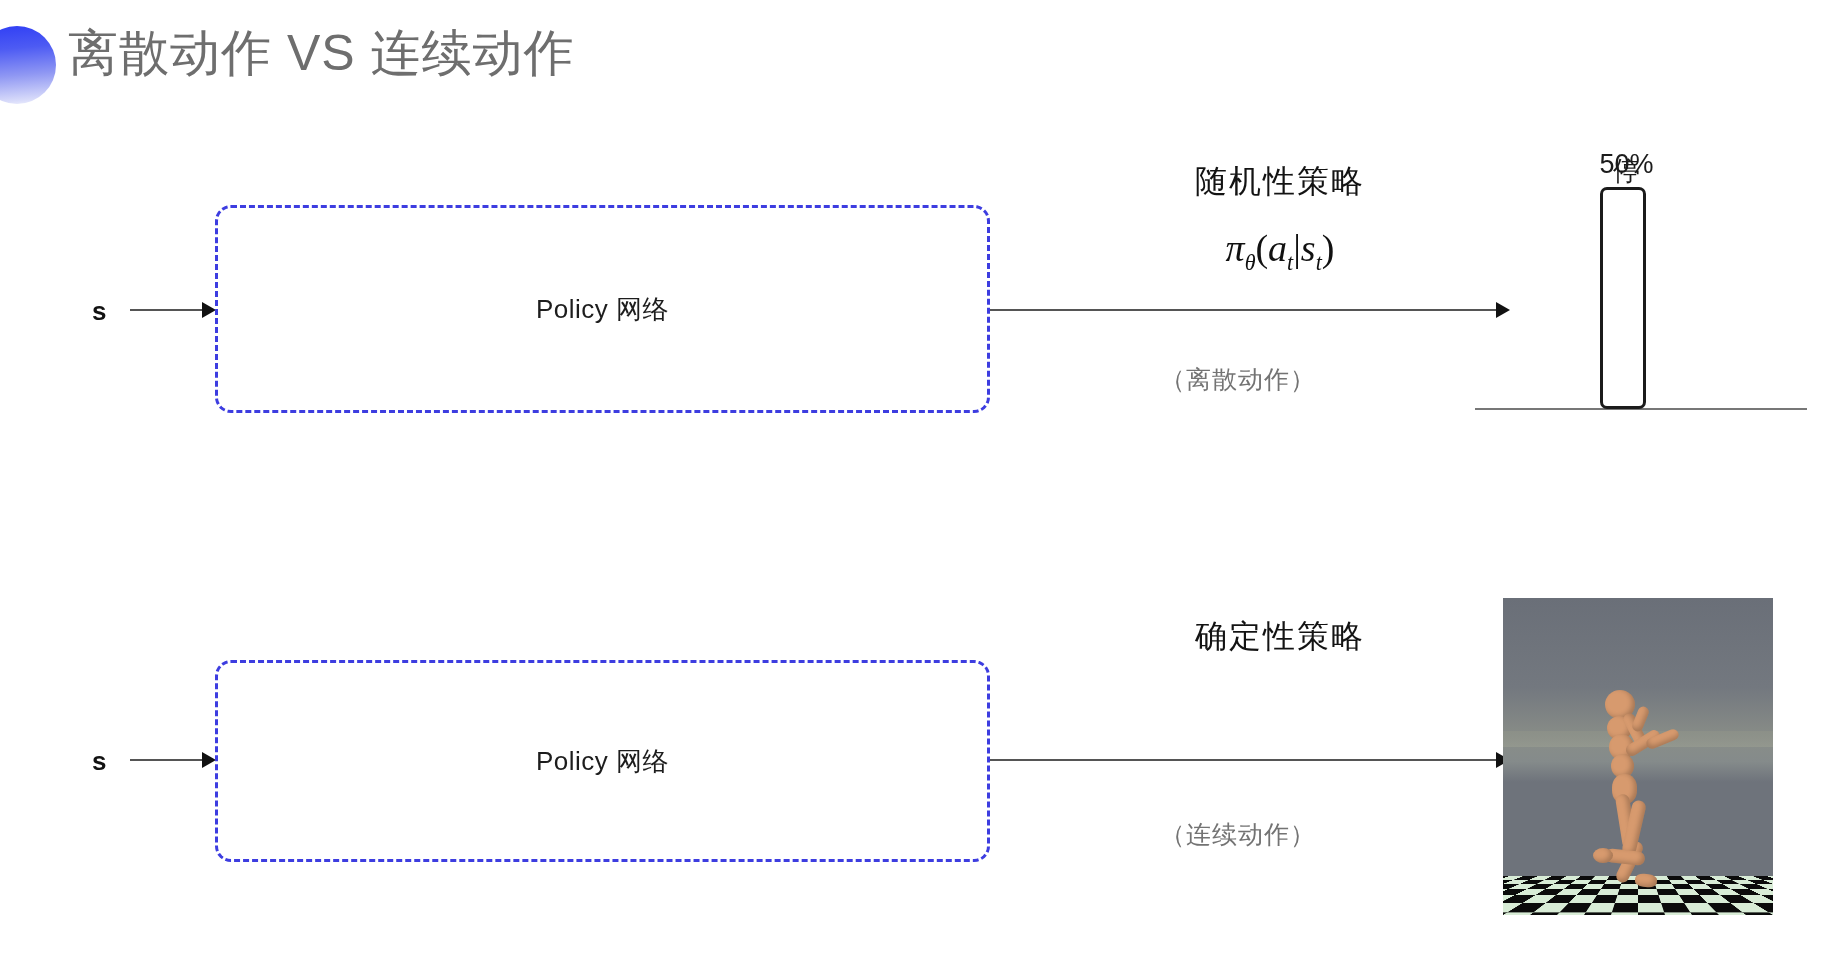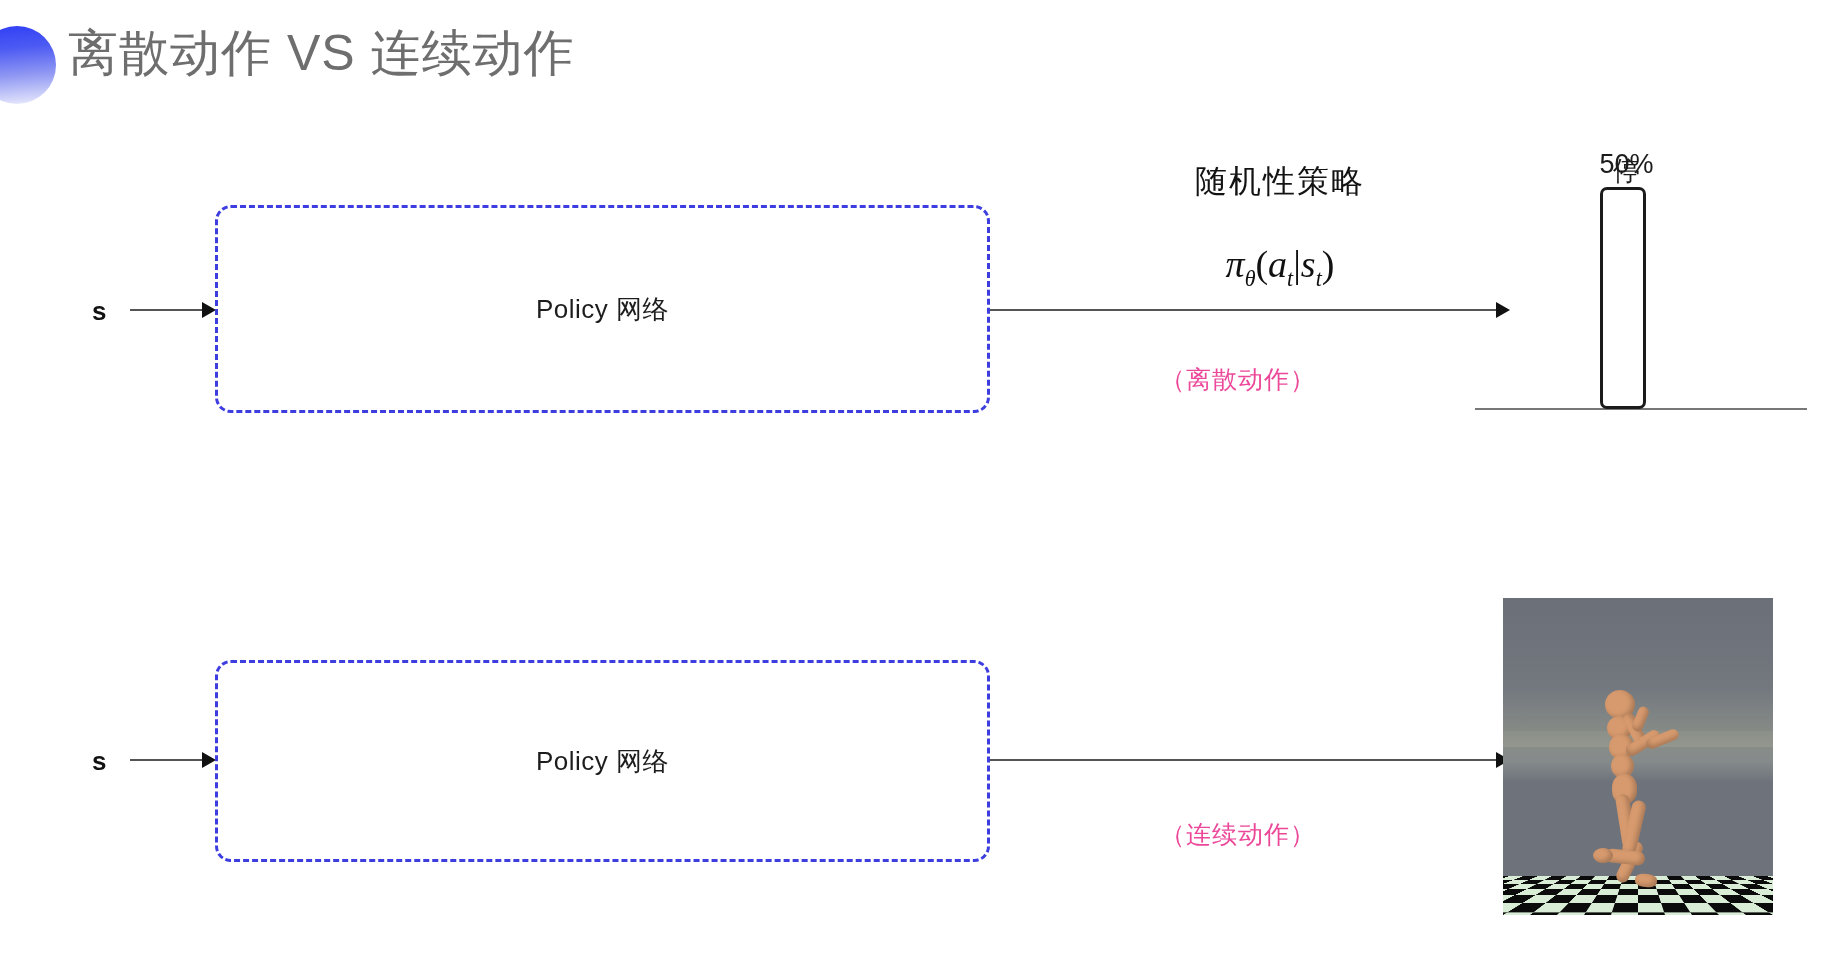--- a/index.html
+++ b/index.html
@@ -89,34 +89,34 @@
     font-size: 32px;
     color: #131313;
     letter-spacing: 2px;
     text-align: center;
   }
   .caption-formula {
     font-family: "Liberation Serif", "DejaVu Serif", serif;
     font-style: italic;
     font-size: 38px;
     color: #111;
-    margin-top: 38px;
+    margin-top: 22px;
     white-space: nowrap;
   }
   .caption-formula .up {
     font-style: normal;
   }
   .caption-formula sub {
     font-size: 0.58em;
     font-style: italic;
   }
   .caption-red {
     position: absolute;
     font-size: 25px;
-    color: #ec4899;
+    color: #737373;
     white-space: nowrap;
     letter-spacing: 1px;
   }
 
   
   #bar-chart {
     position: absolute;
     left: 1470px;
     top: 100px;
     width: 340px;
@@ -257,20 +257,21 @@
 
 <div class="h-arrow" style="left:130px; top:759px; width:84px;"></div>
 
 <div class="policy-box" style="left:215px; top:660px; width:775px; height:202px;">
   <div class="policy-box-label">Policy 网络</div>
 </div>
 
 <div class="h-arrow" style="left:990px; top:759px; width:518px;"></div>
 
 <div class="caption-block" style="left:1140px; top:615px; width:280px;">
+  <div class="caption-title">确定性策略</div>
 </div>
 
 <div class="caption-red" style="left:1160px; top:818px;text-align:center;">（连续动作）</div>
 
 <div id="humanoid-figure">
   <div id="sim-sky"></div>
   <div id="sim-floor"></div>
   <div id="sim-haze"></div>
 
   <div id="humanoid-body">

